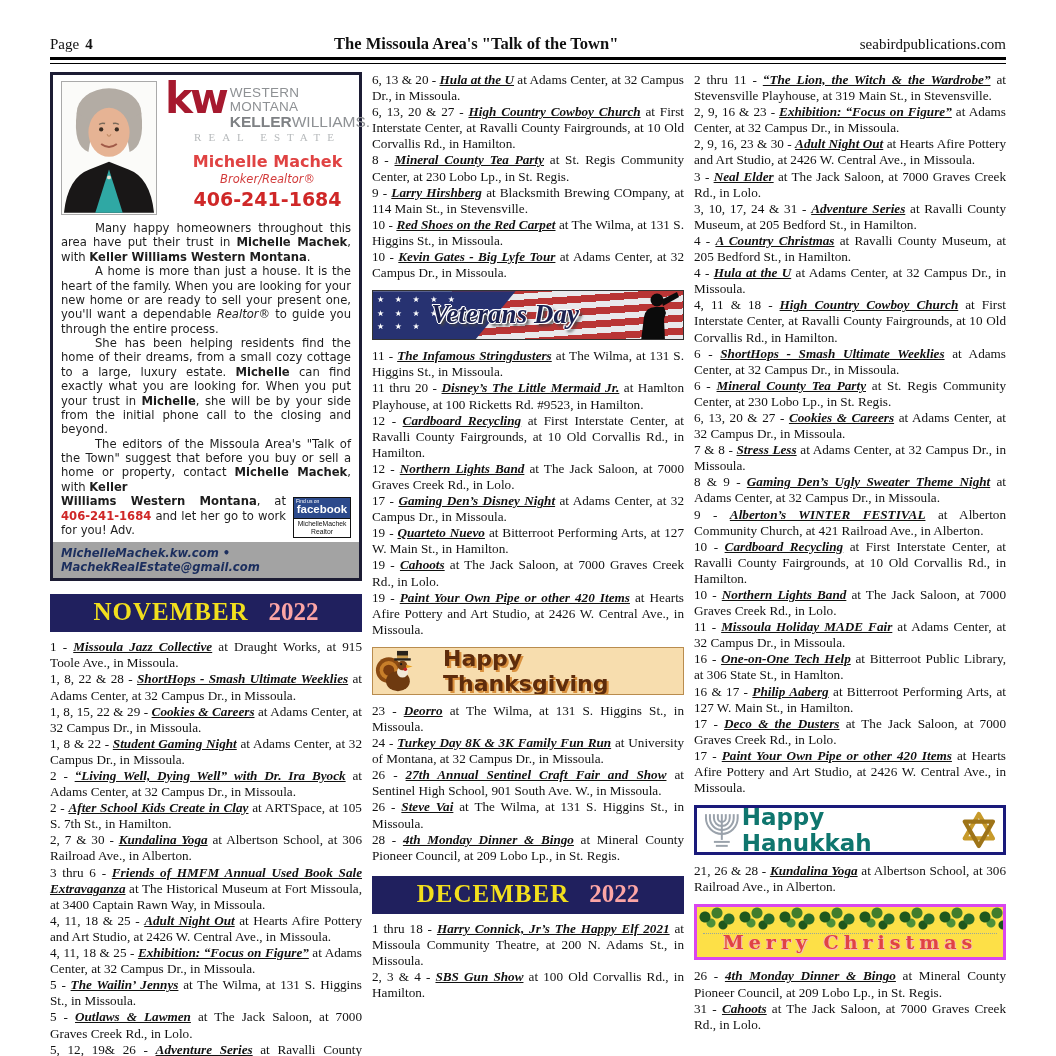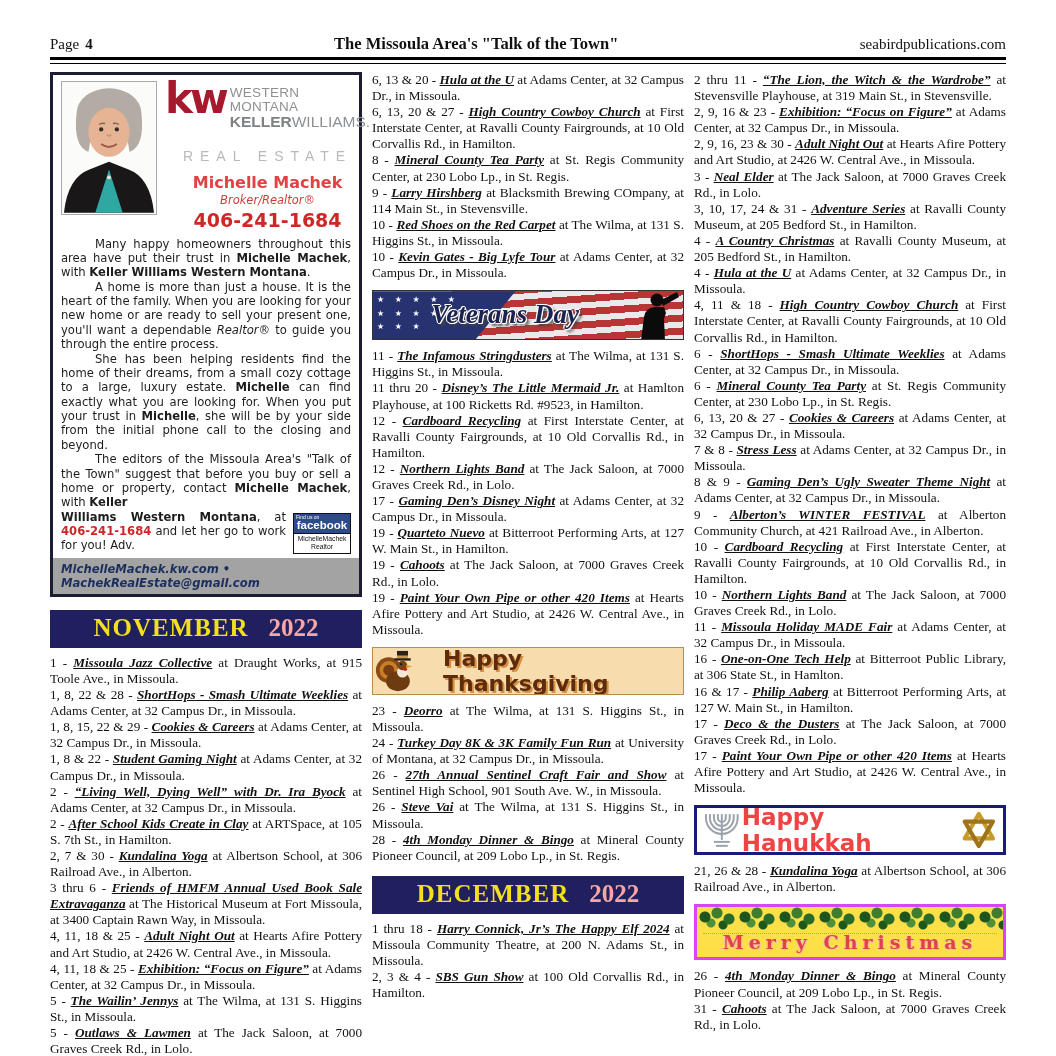--- a/index.html
+++ b/index.html
@@ -19,21 +19,21 @@
   .ad{border:3px solid #1c1c34;box-sizing:border-box;padding:6px 8px 0;background:#fff;}
   .ad-top{display:flex;gap:8px;}
   .photo{width:94px;height:132px;flex:none;border:1px solid #aaa;background:#fbfbf9;overflow:hidden;}
   .ad-right{flex:1;text-align:center;}
   .kw-row{display:flex;justify-content:flex-start;align-items:flex-start;gap:4px;margin-top:2px;}
   .kw-mark{color:#a6192e;font-weight:bold;font-size:42px;line-height:.78;font-family:"DejaVu Sans",sans-serif;letter-spacing:-3px;}
   .kw-txt{text-align:left;color:#8e9194;font-family:"Liberation Sans",sans-serif;line-height:1.05;padding-top:3px;}
   .kw-region{font-size:13.5px;letter-spacing:.3px;}
   .kw-brand{font-size:15.5px;}
   .kw-brand .b1{color:#7e8184;font-weight:bold;}
-  .kw-division{font-family:Liberation Sans, sans-serif;color:#b7babc;font-size:14px;letter-spacing:7px;margin-top:17px;}
+  .kw-division{font-family:Liberation Serif, serif;color:#b7babc;font-size:11px;letter-spacing:7px;margin-top:0;}
   .agent-name{color:#e04343;font-weight:bold;font-size:16px;font-family:"DejaVu Sans",sans-serif;margin-top:9px;}
   .agent-role{color:#d23b3b;font-style:italic;font-size:11.5px;font-family:"DejaVu Sans",sans-serif;margin-top:1px;}
   .agent-phone{color:#cf2727;font-weight:bold;font-size:19px;font-family:"DejaVu Sans",sans-serif;margin-top:2px;}
   .ad-body{font-family:"DejaVu Sans",sans-serif;font-size:11.6px;line-height:1.24;text-align:justify;margin-top:6px;color:#1d1d1d;}
   .ad-par{margin:0;text-indent:34px;}
   .ad-last{margin:0;}
   .seg-b{font-weight:bold;}
   .seg-i{font-style:italic;}
   .seg-red{color:#cf2727;font-weight:bold;}
   .fb-badge{float:right;width:58px;margin:3px 0 2px 7px;font-family:"Liberation Sans",sans-serif;text-align:center;}
@@ -59,21 +59,21 @@
   .vet-stars{position:absolute;left:4px;top:2px;color:#fff;font-size:8px;letter-spacing:4px;line-height:1.7;white-space:pre-line;font-family:"DejaVu Sans",sans-serif;}
   .vet-text{position:absolute;left:12px;top:8px;width:240px;text-align:center;font-size:27px;font-weight:bold;font-style:italic;color:#1b2150;
     text-shadow:1px 0 #fff,-1px 0 #fff,0 1px #fff,0 -1px #fff,1px 1px #fff,-1px -1px #fff,3px 3px 3px #444;}
   .vet-soldier{position:absolute;right:0;bottom:-2px;height:52px;}
   
   .thx{background:#f7ddae;border-color:#b98c4e;display:flex;align-items:center;height:48px;}
   .thx-turkey{position:absolute;left:2px;top:2px;width:44px;height:44px;}
   .thx-text{margin-left:70px;font-family:"DejaVu Sans",sans-serif;font-weight:bold;font-size:22px;color:#5e2c0c;text-shadow:2px 2px 0 #d9903e;}
   
   .han{background:#fff;border:3px solid #1a1a7a;display:flex;align-items:center;justify-content:space-between;height:50px;padding:0 5px;}
-  .han-text{font-family:"DejaVu Sans",sans-serif;font-weight:bold;font-size:23px;color:#ef4444;}
+  .han-text{font-family:"DejaVu Sans",sans-serif;font-weight:bold;font-size:23px;color:#0f766e;}
   .han-menorah{width:40px;height:40px;}
   .han-star{width:38px;height:38px;}
   
   .xmas{border:3px solid #d946ef;background:#fde047;height:56px;}
   .xmas-garland{position:absolute;left:0;top:0;right:0;height:24px;
     background-image:radial-gradient(circle at 8px 10px,#1d571d 5px,transparent 6px),radial-gradient(circle at 20px 6px,#3f7d2c 5px,transparent 6px),radial-gradient(circle at 32px 12px,#2a6b2a 5px,transparent 6px),radial-gradient(circle at 14px 16px,#4d8f3a 4px,transparent 5px),radial-gradient(circle at 26px 18px,#1d571d 4px,transparent 5px);
     background-size:40px 24px;}
   .xmas-swirl{position:absolute;left:6px;right:6px;top:26px;height:6px;border-top:1px dotted #9aa79a;}
   .xmas-text{position:absolute;left:0;right:0;bottom:4px;text-align:center;font-family:"DejaVu Serif",serif;font-weight:bold;font-size:19px;letter-spacing:5px;color:#e04343;text-shadow:1px 1px 0 #f6b9b9,-1px 0 0 #f6b9b9;}
 </style>
@@ -268,21 +268,21 @@
 
           <p class="evt"><span class="evt-d">28 - </span><span class="evt-t">4th Monday Dinner &amp; Bingo</span><span class="evt-r"> at Mineral County Pioneer Council, at 209 Lobo Lp., in St. Regis.</span></p>
         </div>
 
       <div class="month-bar m-dec">
         <span class="month-name">DECEMBER</span><span class="month-year">2022</span>
       </div>
 
       <div>
 
-          <p class="evt"><span class="evt-d">1 thru 18 - </span><span class="evt-t">Harry Connick, Jr’s The Happy Elf 2024</span><span class="evt-r"> at Missoula Community Theatre, at 200 N. Adams St., in Missoula.</span></p>
+          <p class="evt"><span class="evt-d">1 thru 18 - </span><span class="evt-t">Harry Connick, Jr’s The Happy Elf 2021</span><span class="evt-r"> at Missoula Community Theatre, at 200 N. Adams St., in Missoula.</span></p>
 
           <p class="evt"><span class="evt-d">2, 3 &amp; 4 - </span><span class="evt-t">SBS Gun Show</span><span class="evt-r"> at 100 Old Corvallis Rd., in Hamilton.</span></p>
         </div>
     </div>
 
     <div class="col">
 
       <div>
 
           <p class="evt"><span class="evt-d">2 thru 11 - </span><span class="evt-t">“The Lion, the Witch &amp; the Wardrobe”</span><span class="evt-r"> at Stevensville Playhouse, at 319 Main St., in Stevensville.</span></p>

